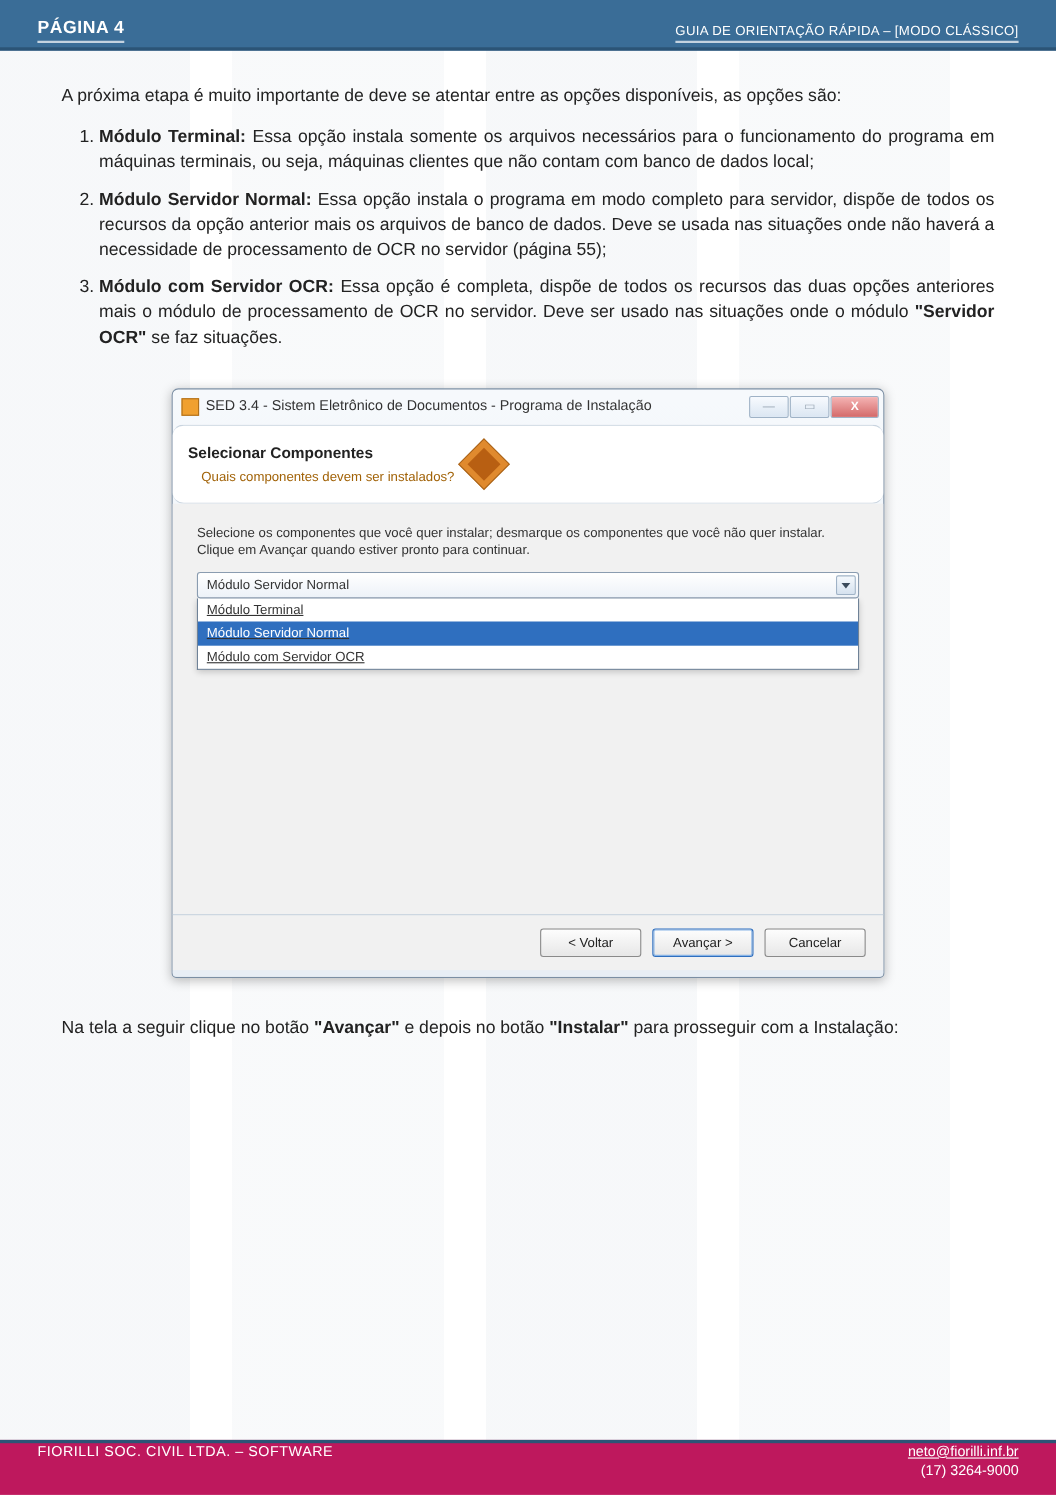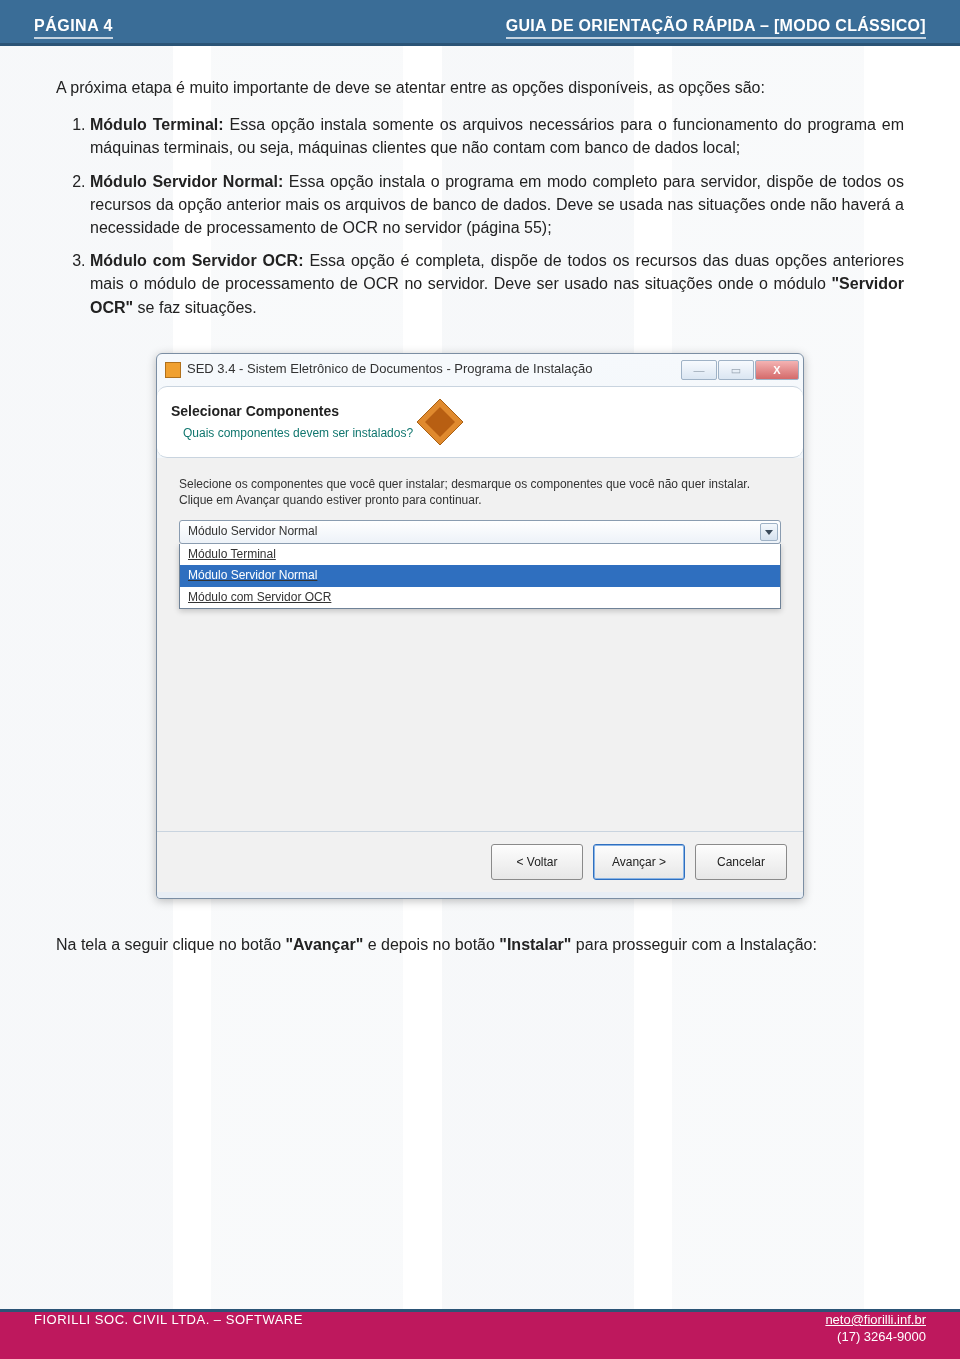--- a/index.html
+++ b/index.html
@@ -26,21 +26,21 @@
     padding: 0 34px 4px 34px;
     color: #ffffff;
   }
   .header-left {
     font-family: "Century Gothic","Segoe UI",sans-serif;
     font-size: 16px; font-weight: bold; letter-spacing: 0.5px;
     border-bottom: 2px solid rgba(255,255,255,0.7); padding-bottom: 2px;
   }
   .header-right {
     font-family: "Century Gothic","Segoe UI",sans-serif;
-    font-size: 16px; font-weight: bold; letter-spacing: 0.3px;
+    font-size: 12px; font-weight: normal; letter-spacing: 0.3px;
     border-bottom: 2px solid rgba(255,255,255,0.7); padding-bottom: 2px;
   }
 
   
   .doc-body {
     padding: 30px 56px 0 56px;
     color: #222; font-size: 16px; line-height: 1.45;
   }
   .intro { margin-bottom: 14px; text-align: justify; }
   ol.modules { list-style: decimal; padding-left: 34px; }
@@ -71,21 +71,21 @@
   }
   .win-btn.close { background: linear-gradient(#f4b3b3,#d46a6a); color: #fff; width: 44px; font-weight: bold; }
   .win-btn.disabled { color: #9aa7b4; }
 
   .win-header-band {
     height: 72px; background: #fff; border-top: 1px solid #c9d4df; border-bottom: 1px solid #c9d4df;
     display: flex; align-items: center; padding: 8px 14px; border-radius: 10px;
   }
   .win-header-text { color: #222; }
   .win-header-text .h1 { font-weight: bold; font-size: 14px; margin-bottom: 4px; }
-  .win-header-text .h2 { font-size: 12px; color: #0f766e; padding-left: 12px; }
+  .win-header-text .h2 { font-size: 12px; color: #a16207; padding-left: 12px; }
   .inst-logo {
     width: 54px; height: 54px;
   }
   .inst-logo svg { width: 54px; height: 54px; }
 
   .win-content {
     background: #f1f1f1; padding: 18px 22px 12px 22px;
     font-size: 12px; color: #333;
   }
   .win-content p { margin-bottom: 12px; line-height: 1.35; }
@@ -112,21 +112,21 @@
   .combo-item { padding: 2px 8px; font-size: 12px; color: #333; }
   .combo-item.selected { background: #2f6fbf; color: #fff; }
 
   .blank-area { height: 210px; }
 
   .win-footer {
     background: #f1f1f1; border-top: 1px solid #c9d4df;
     padding: 12px 16px; display: flex; justify-content: flex-end; gap: 10px;
   }
   .dlg-btn {
-    min-width: 92px; height: 36px; padding: 0 10px;
+    min-width: 92px; height: 26px; padding: 0 10px;
     background: linear-gradient(#fdfdfd,#e7e7e7);
     border: 1px solid #8a8a8a; border-radius: 3px;
     font-size: 12px; color: #222;
   }
   .dlg-btn.default {
     border: 1px solid #2f6fbf; box-shadow: 0 0 0 1px #88b4e6 inset;
   }
   .win-chrome .bottom-edge { height: 6px; background: #e8eef5; border-radius: 0 0 4px 4px; }
 
   

